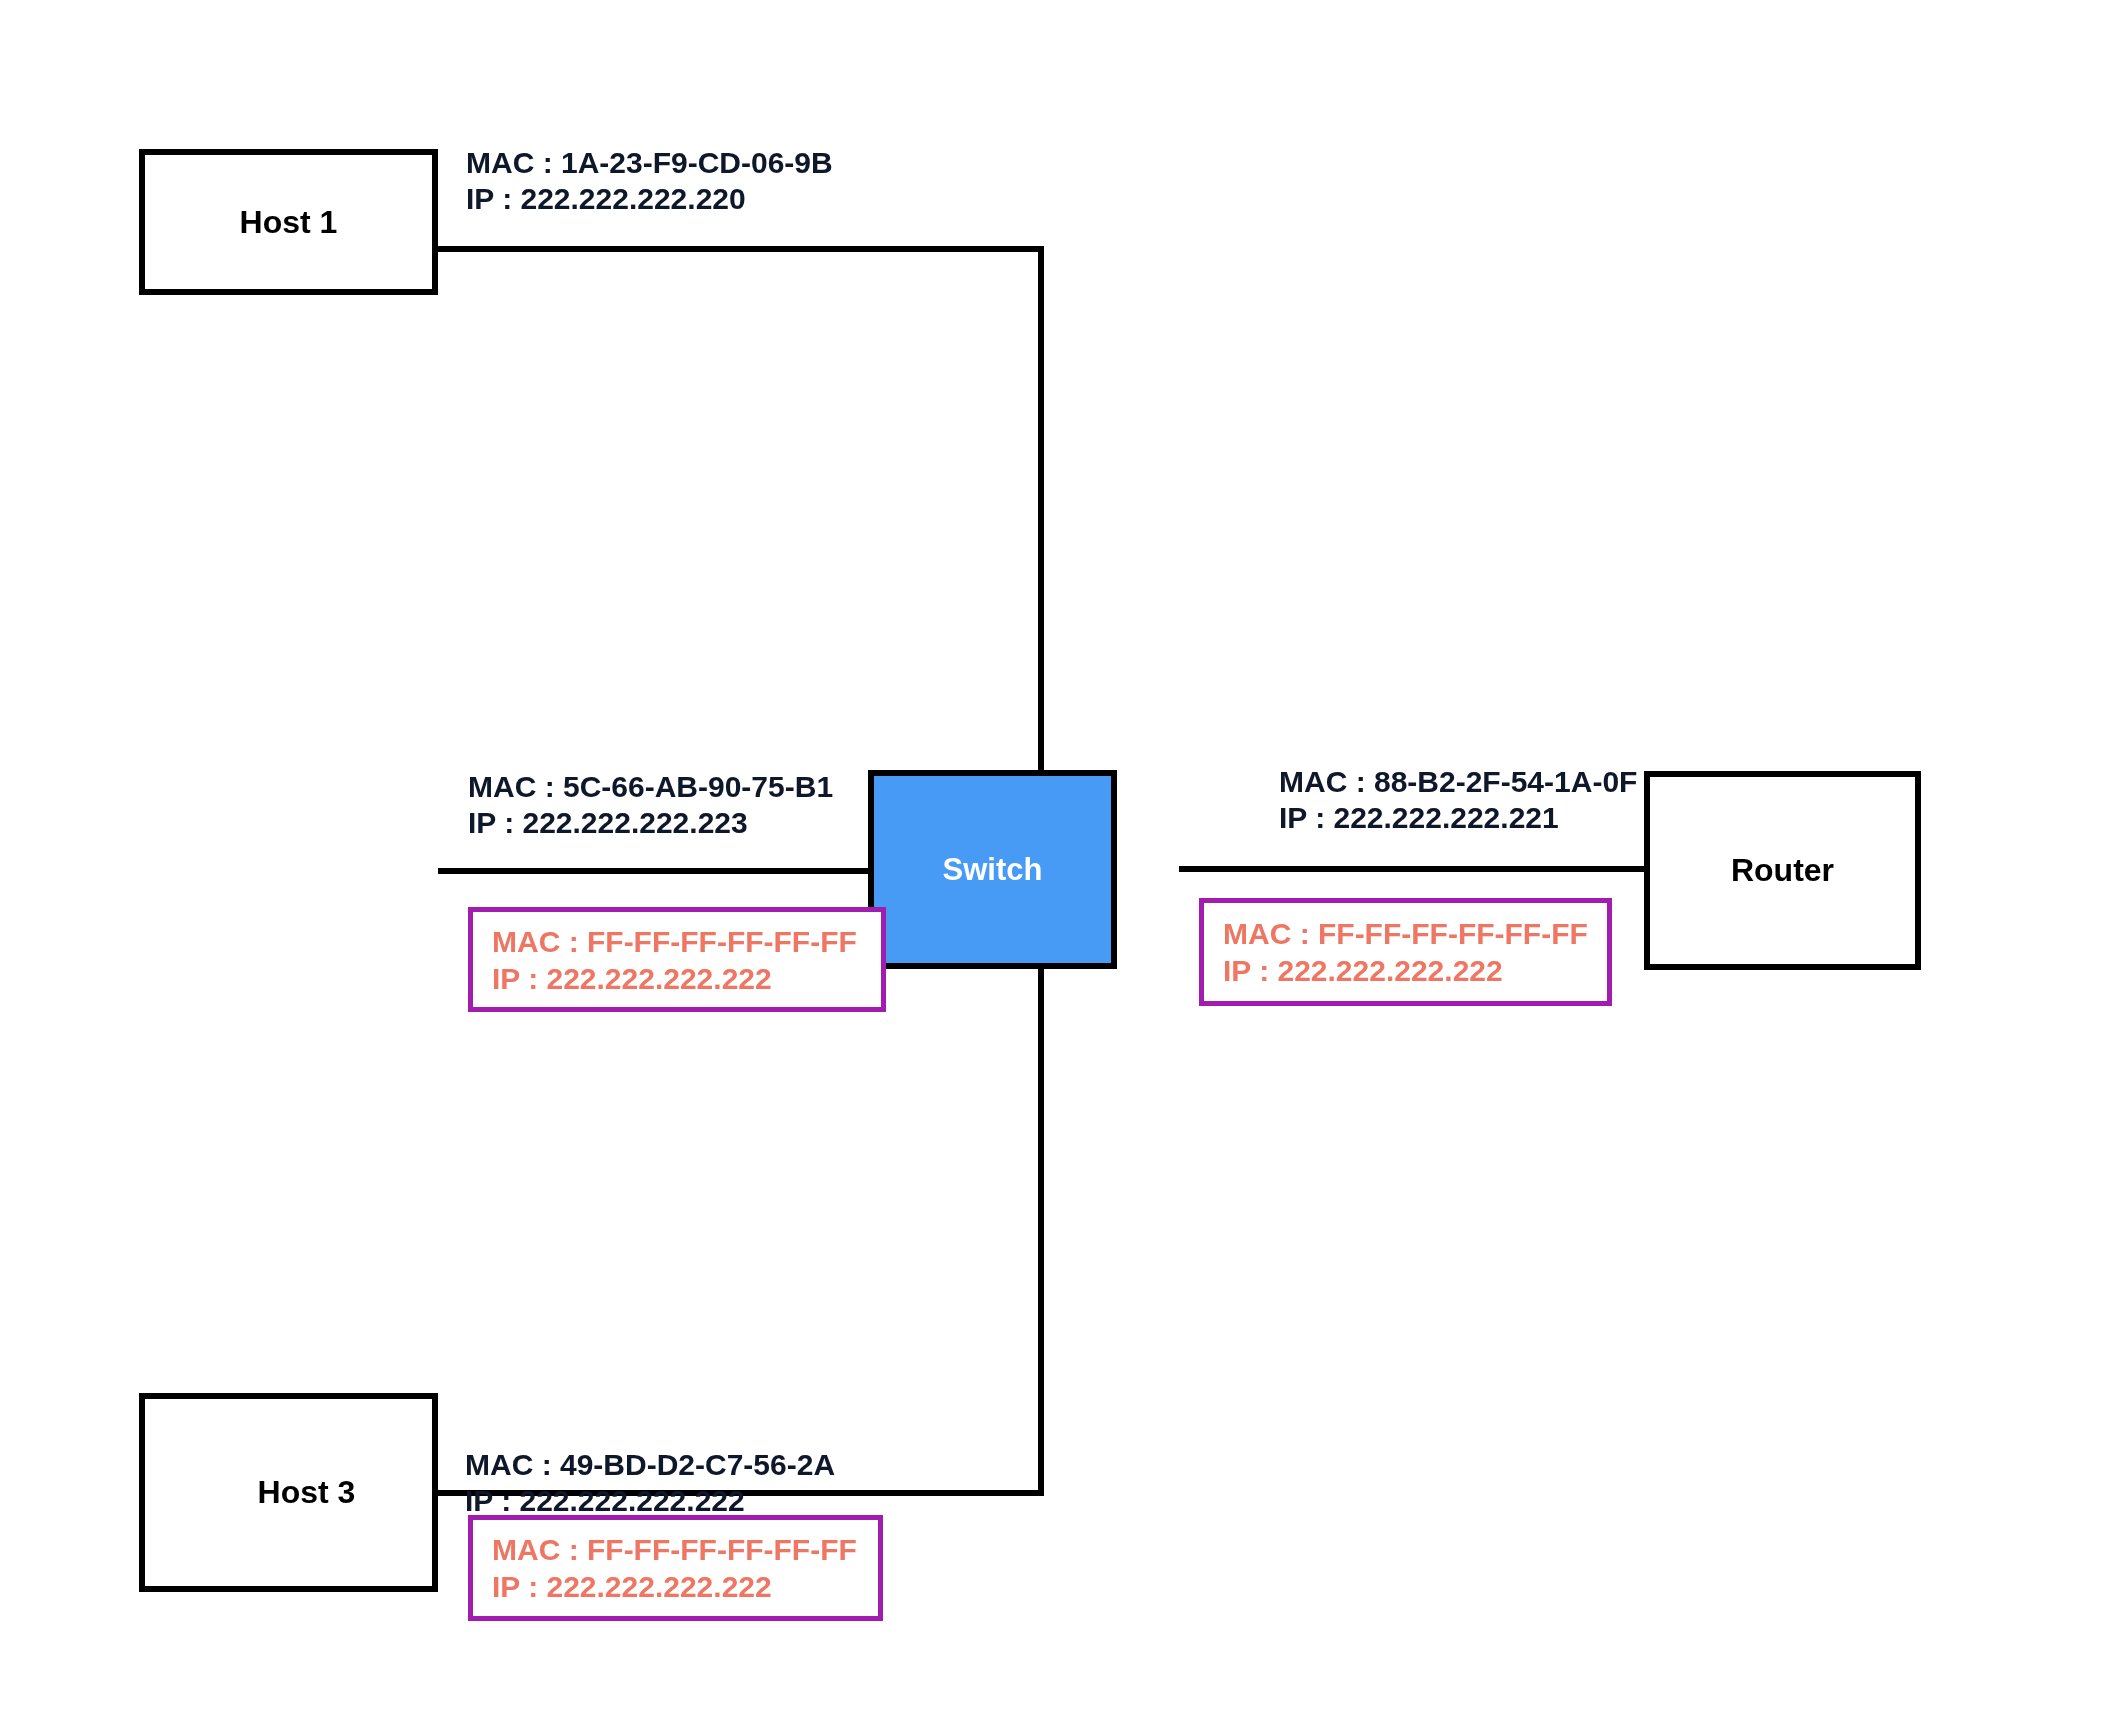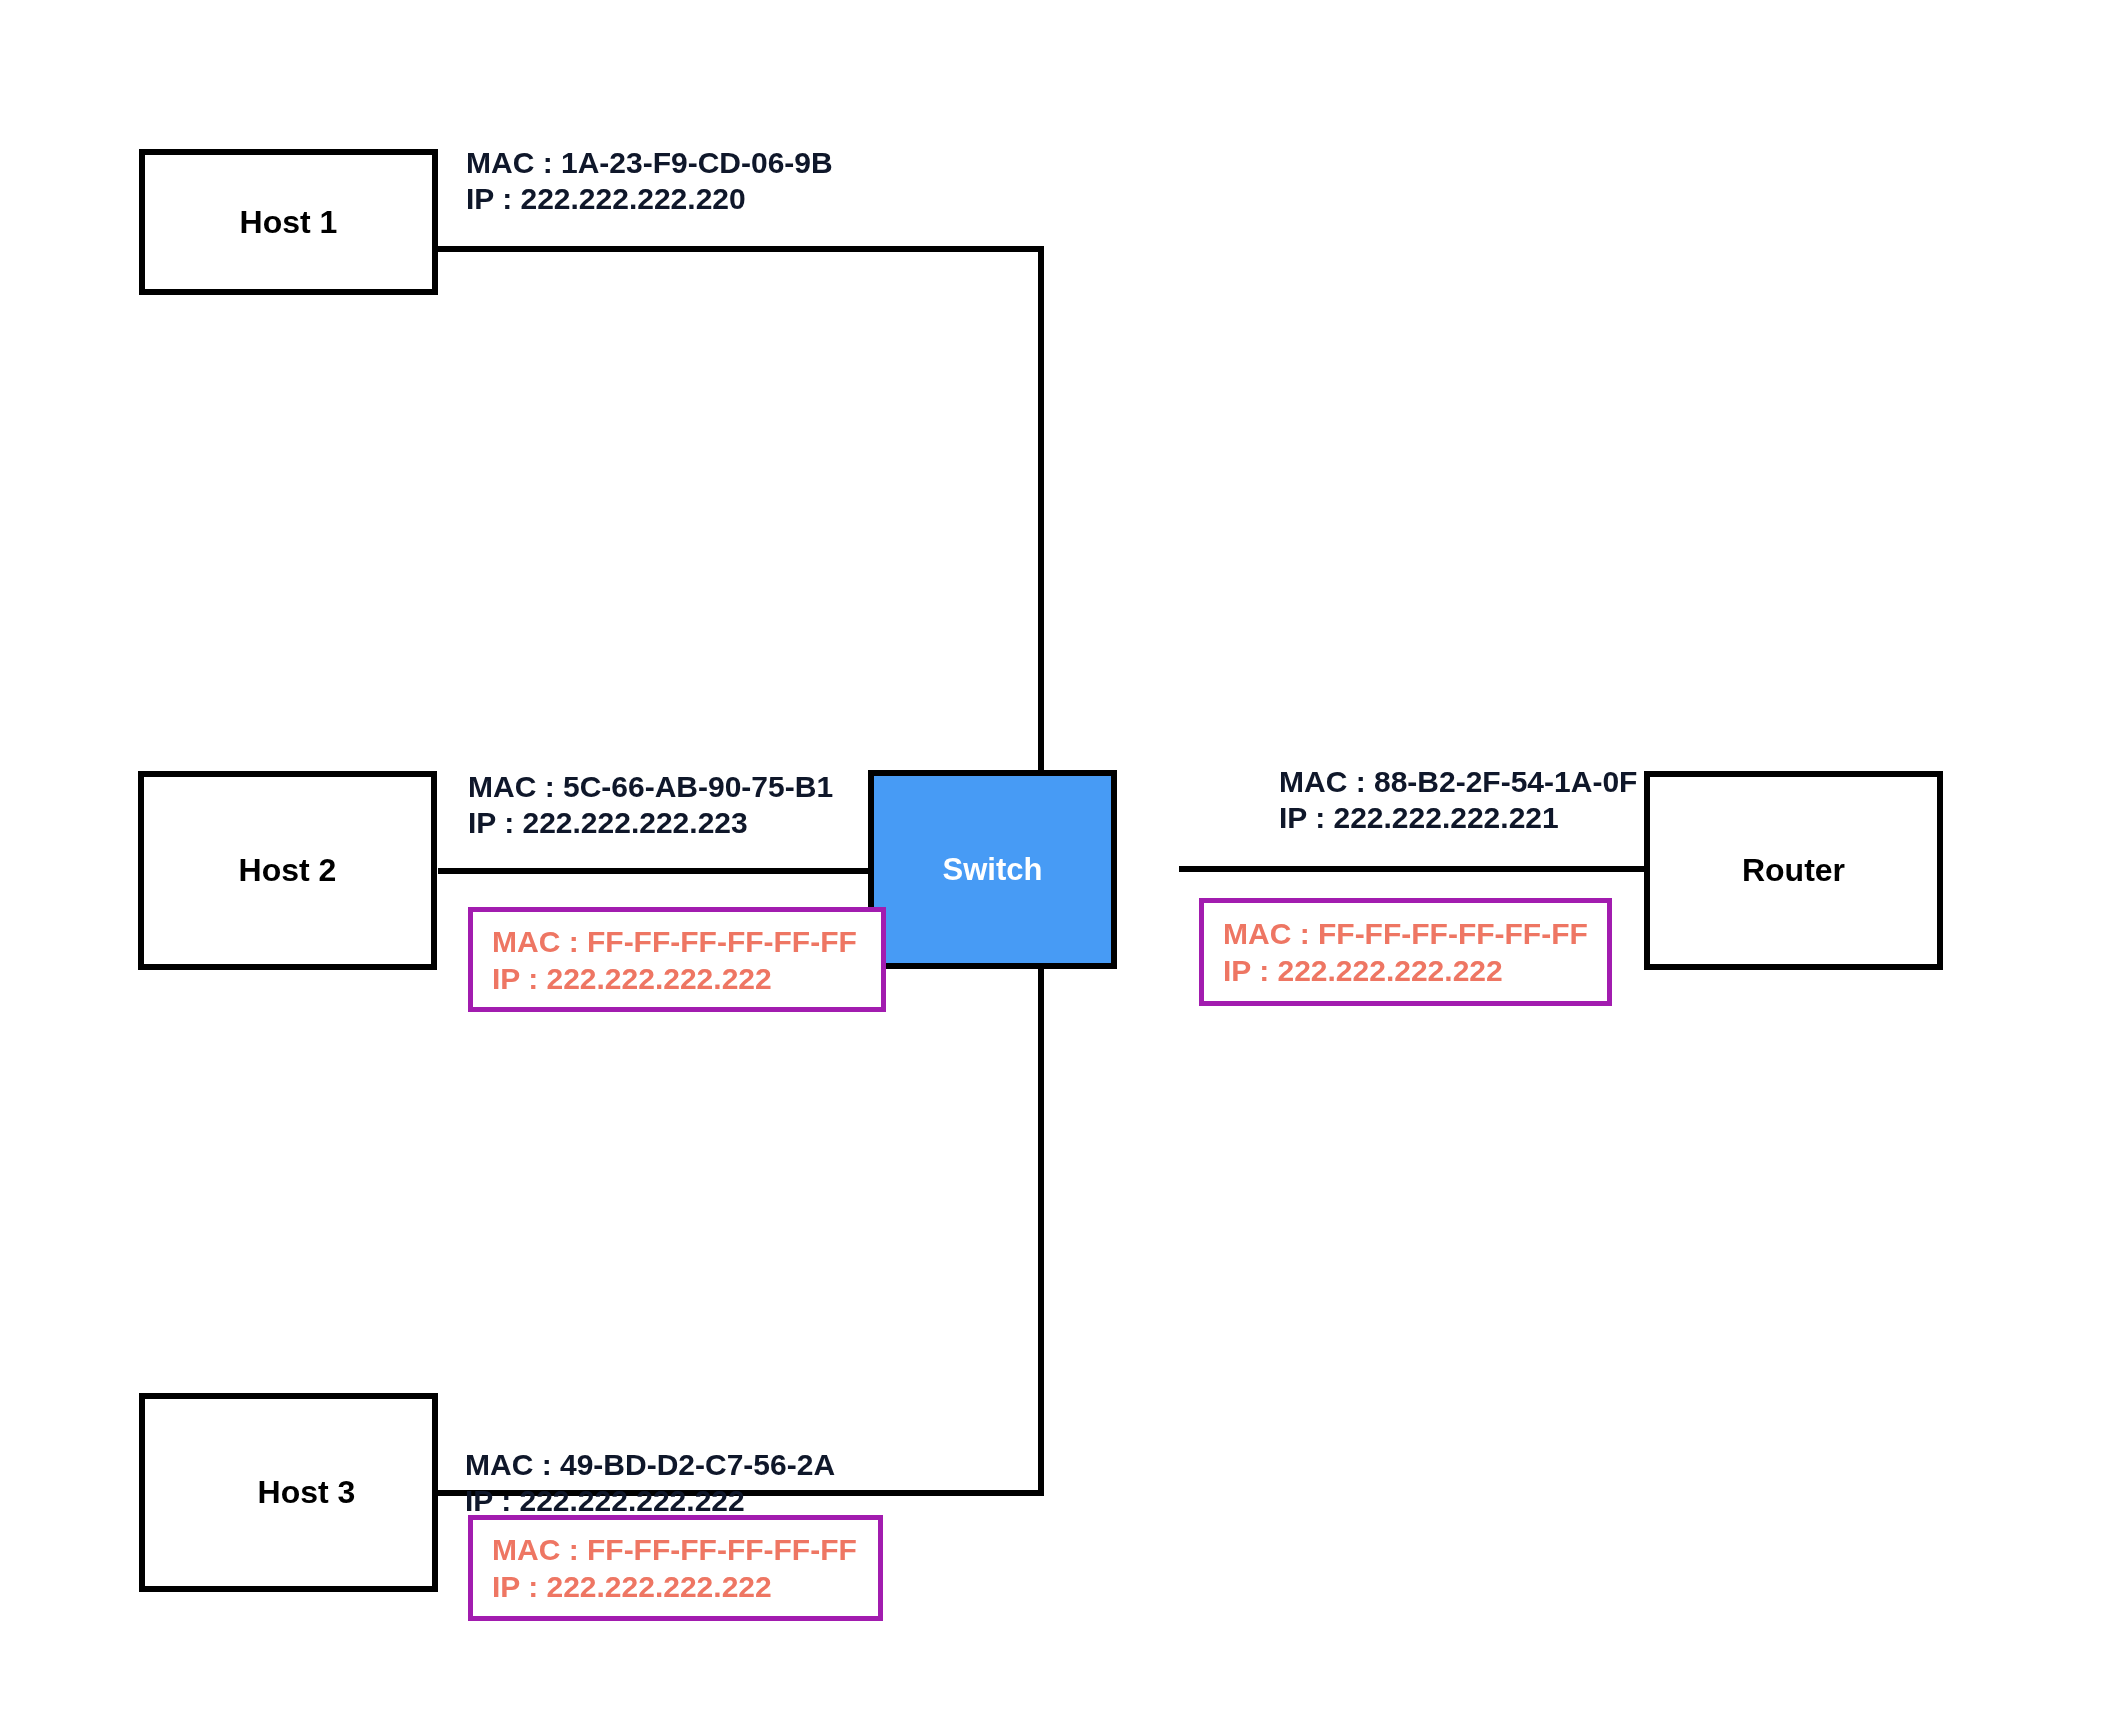--- a/index.html
+++ b/index.html
@@ -40,21 +40,21 @@
     align-items: center;
     justify-content: center;
     font-weight: bold;
     font-size: 32px;
     color: #000;
     z-index: 2;
   }
   .host1-box  { left: 139px;  top: 149px;  width: 299px; height: 146px; }
   .host2-box  { left: 138px;  top: 771px;  width: 299px; height: 199px; }
   .host3-box  { left: 139px;  top: 1393px; width: 299px; height: 199px; padding-left: 36px; }
-  .router-box { left: 1644px; top: 771px;  width: 299px; height: 199px; }
+  .router-box { left: 1644px; top: 771px;  width: 277px; height: 199px; }
   .switch-box {
     left: 868px; top: 770px; width: 249px; height: 199px;
     background: var(--switch-fill);
     color: #ffffff;
     font-size: 31px;
   }
 
   
   .info {
     position: absolute;
@@ -98,23 +98,20 @@
   <div class="line h1-line-h"></div>
   <div class="line h1-line-v"></div>
   <div class="line h2-line"></div>
   <div class="line sw-rt-line"></div>
   <div class="line h3-line-h"></div>
   <div class="line h3-line-v"></div>
 
   <div class="node host1-box">
     <span>Host 1</span>
   </div>
-  <div class="node host2-box">
-    <span>Host 2</span>
-  </div>
   <div class="node host3-box">
     <span>Host 3</span>
   </div>
   <div class="node switch-box">
     <span>Switch</span>
   </div>
   <div class="node router-box">
     <span>Router</span>
   </div>
 

